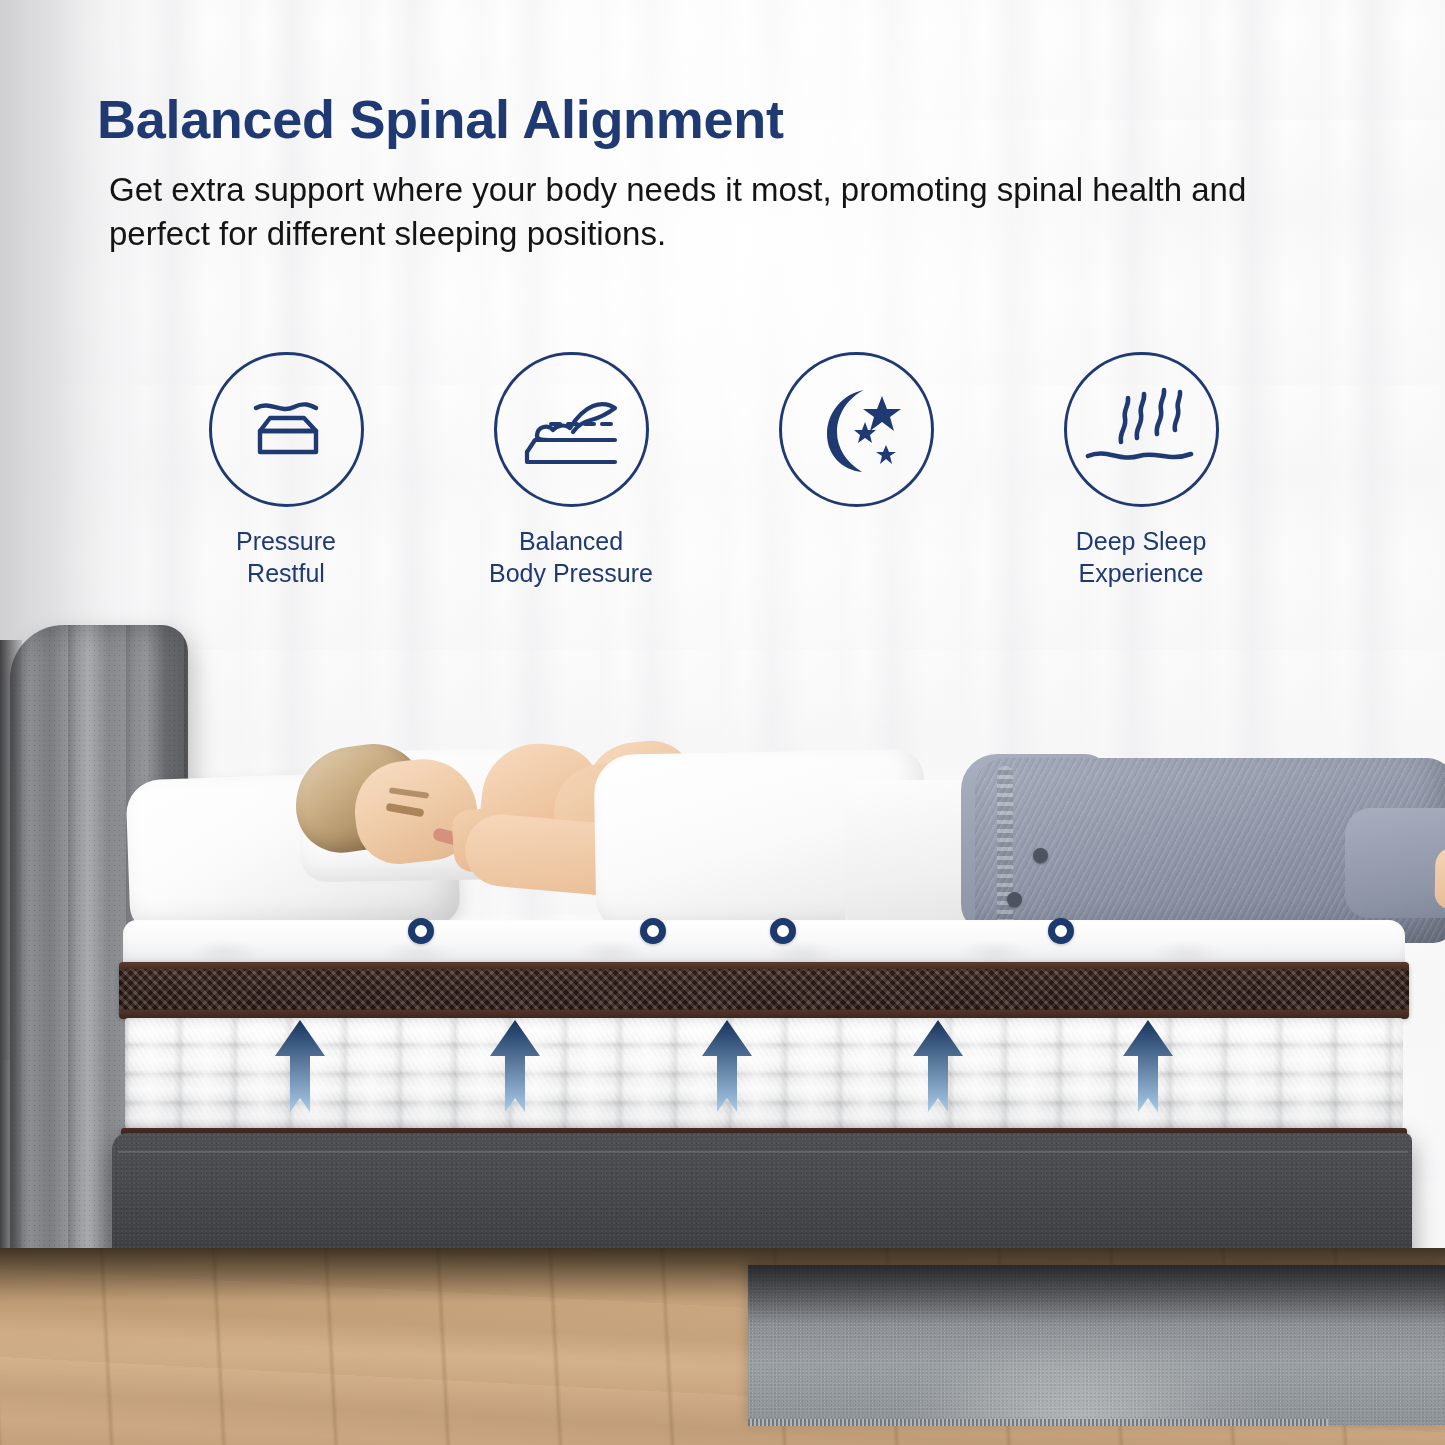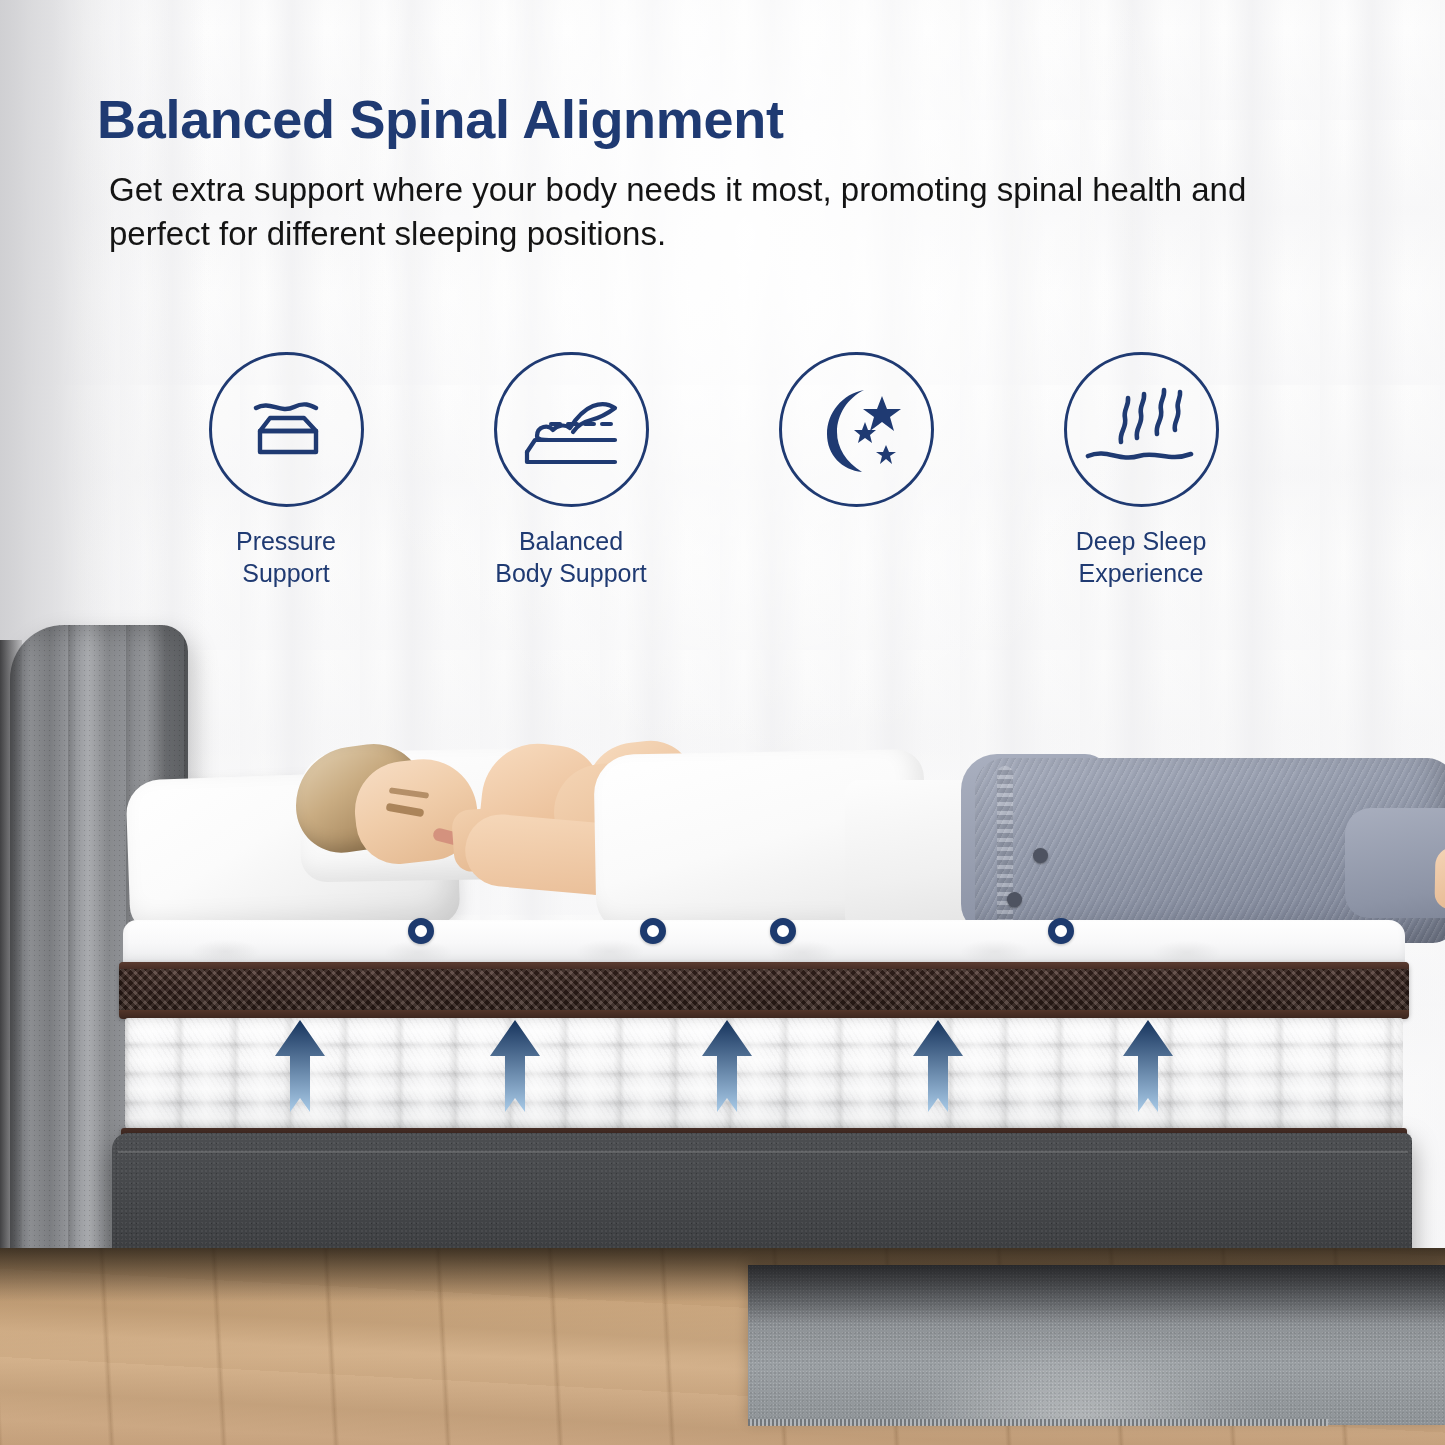--- a/index.html
+++ b/index.html
@@ -366,35 +366,35 @@
 
     <div class="feature" id="f0">
       <div class="circle">
         <svg width="104" height="104" viewBox="0 0 104 104">
           <path d="M22 30 C36 22,46 36,60 29 C70 24,76 27,82 30" fill="none" stroke="#1f3a72" stroke-width="4.4" stroke-linecap="round"></path>
           <path d="M26 53 L36 40 L70 40 L82 53 Z" fill="none" stroke="#1f3a72" stroke-width="4.4" stroke-linejoin="round"></path>
           <path d="M26 53 L26 74 L82 74 L82 53 Z" fill="none" stroke="#1f3a72" stroke-width="4.4" stroke-linejoin="round"></path>
         </svg>
       </div>
       <div class="flabel">Pressure
-Support</div>
+Restful</div>
     </div>
 
     <div class="feature" id="f1">
       <div class="circle">
         <svg width="112" height="104" viewBox="0 0 112 104">
           <path d="M12 74 L20 62 L100 62" fill="none" stroke="#1f3a72" stroke-width="4.2" stroke-linejoin="round" stroke-linecap="round"></path>
           <path d="M12 74 L12 84 L100 84" fill="none" stroke="#1f3a72" stroke-width="4.2" stroke-linejoin="round" stroke-linecap="round"></path>
           <path d="M22 58 C22 48,34 46,38 52 C42 47,50 46,55 50 C60 42,68 32,78 28 C86 25,94 26,100 30 C92 36,84 40,76 42 C68 44,62 48,58 54" fill="none" stroke="#1f3a72" stroke-width="4.2" stroke-linecap="round" stroke-linejoin="round"></path>
           <path d="M22 58 C22 62,28 62,34 62" fill="none" stroke="#1f3a72" stroke-width="4.2" stroke-linecap="round"></path>
           <line x1="36" y1="46" x2="100" y2="46" stroke="#1f3a72" stroke-width="4" stroke-linecap="round" stroke-dasharray="9 8"></line>
         </svg>
       </div>
       <div class="flabel">Balanced
-Body Support</div>
+Body Pressure</div>
     </div>
 
     <div class="feature" id="f2">
       <div class="circle">
         <svg width="108" height="108" viewBox="0 0 108 108">
           <path d="M62 14 C40 18,25 37,25 58 C25 79,40 94,60 96 C44 86,35 72,35 56 C35 38,46 22,62 14 Z" fill="#1f3a72"></path>
           <polygon fill="#1f3a72" points="80,20 85,33 99,33 88,41 92,55 80,46 68,55 72,41 61,33 75,33"></polygon>
           <polygon fill="#1f3a72" points="63,46 66,54 74,54 68,59 70,67 63,62 56,67 58,59 52,54 60,54"></polygon>
           <polygon fill="#1f3a72" points="84,69 87,76 94,76 88,80 90,88 84,83 78,88 80,80 74,76 81,76"></polygon>
         </svg>

